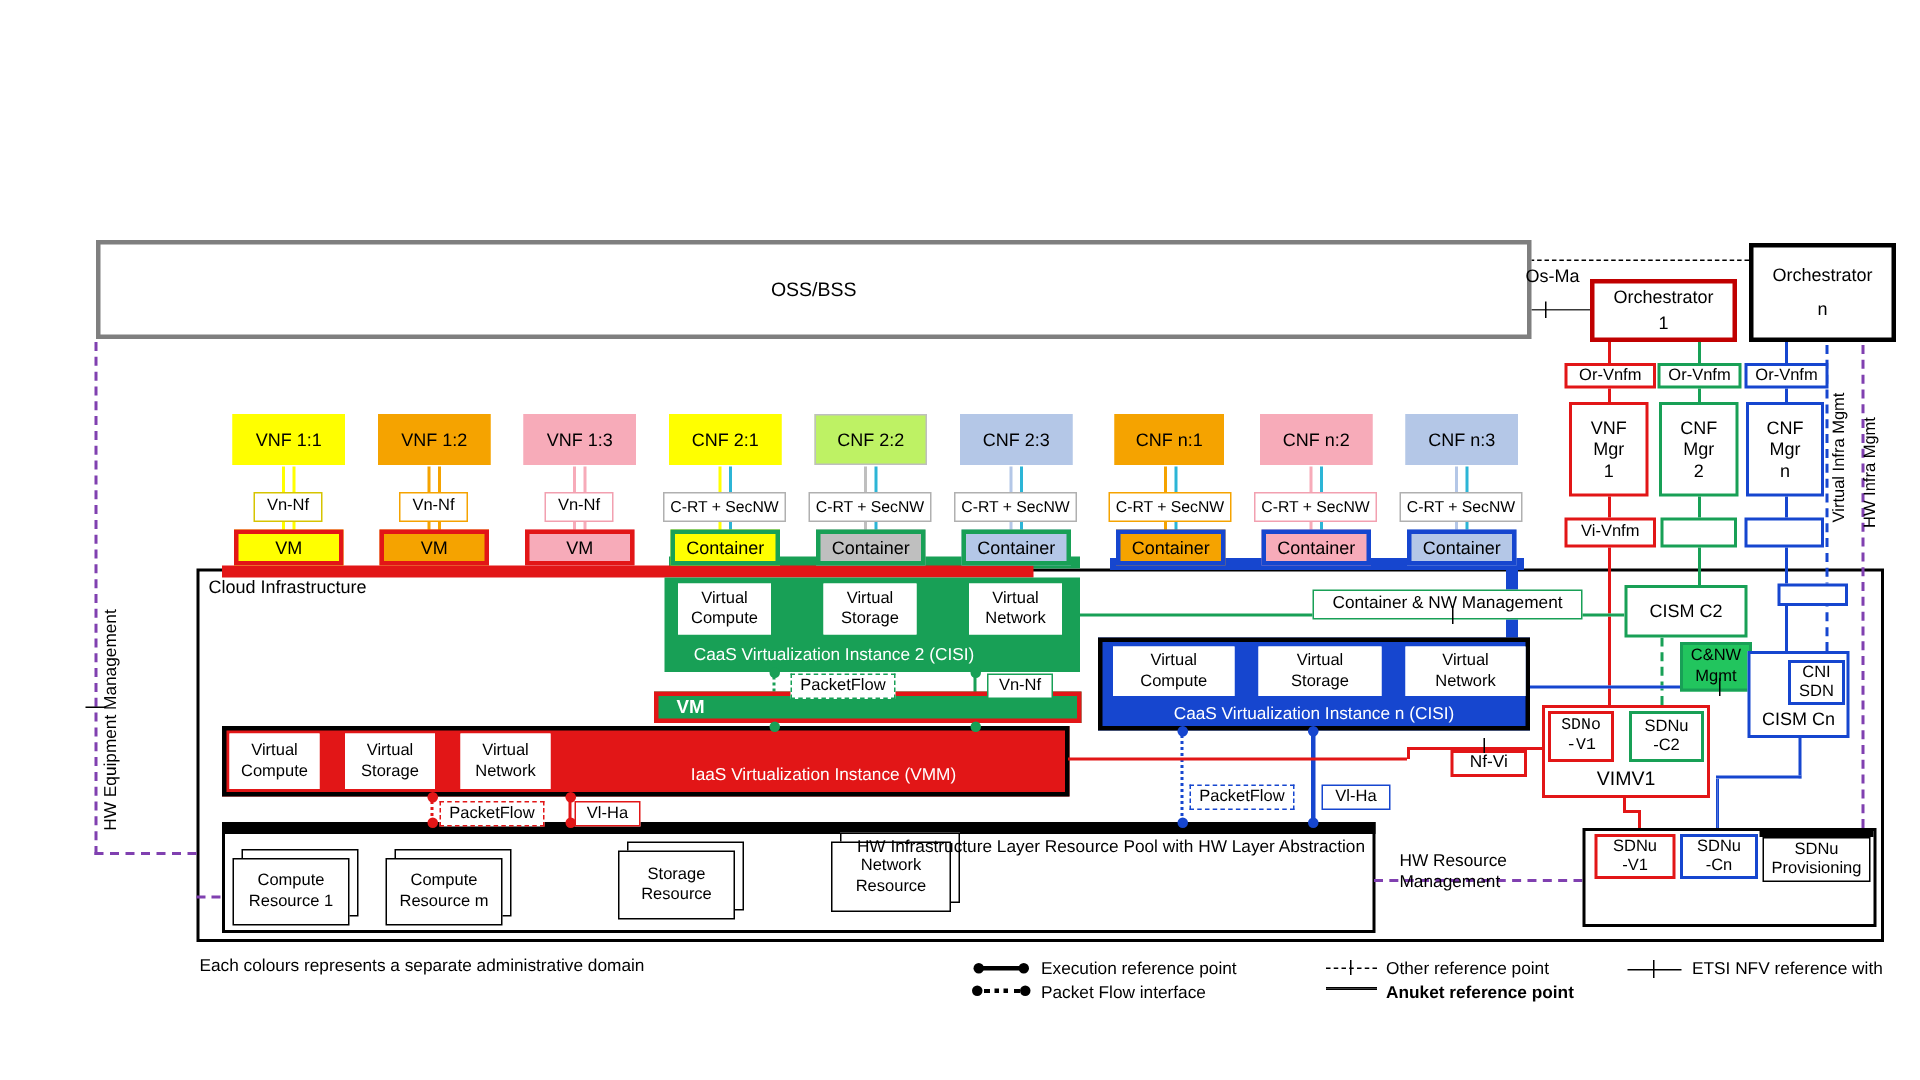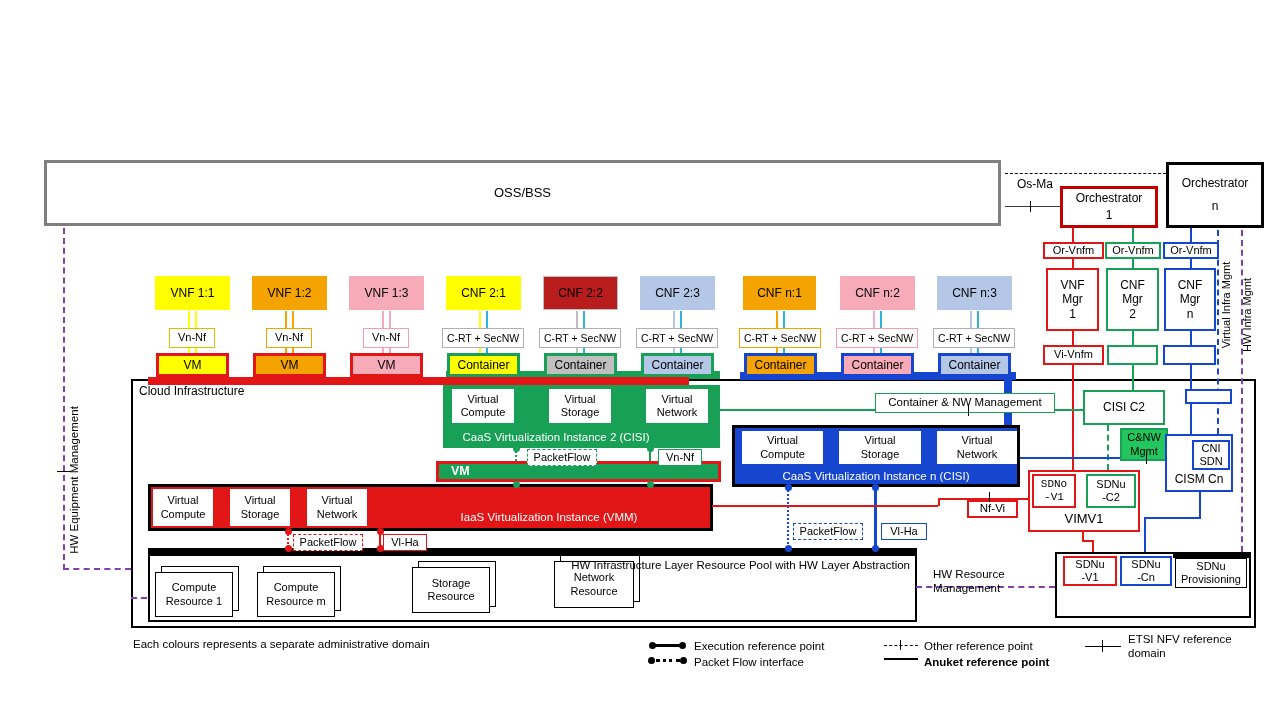--- a/index.html
+++ b/index.html
@@ -4,21 +4,21 @@
 <style>
   html,body{margin:0;padding:0;background:#fff;}
   #stage{position:relative;width:1280px;height:720px;background:#fff;overflow:hidden;
          font-family:"Liberation Sans","DejaVu Sans",sans-serif;color:#000;}
   .abs{position:absolute;box-sizing:border-box;}
 </style>
 </head>
 <body>
 
 <div id="stage">
-    <div class="abs" style="left: 44px; top: 160px; width: 957px; height: 66px; border: 3px solid rgb(127, 127, 127); background: rgb(255, 255, 255); font-size: 13px; display: flex; align-items: center; justify-content: center; text-align: center; white-space: pre-line; line-height: 1.2; z-index: 4;">OSS/BSS</div>
+    <div class="abs" style="left: 64px; top: 160px; width: 957px; height: 66px; border: 3px solid rgb(127, 127, 127); background: rgb(255, 255, 255); font-size: 13px; display: flex; align-items: center; justify-content: center; text-align: center; white-space: pre-line; line-height: 1.2; z-index: 4;">OSS/BSS</div>
     <div class="abs" style="left: 1005px; top: 173px; width: 161px; height: 0px; border-top: 1.5px dashed rgb(0, 0, 0); z-index: 3;"></div>
     <div class="abs" style="left: 1005px; top: 206px; width: 55px; height: 0px; border-top: 1.5px solid rgb(58, 58, 58); z-index: 3;"></div>
     <div class="abs" style="left: 1030px; top: 201px; width: 0px; height: 11px; border-left: 1.5px solid rgb(0, 0, 0); z-index: 6;"></div>
     <div class="abs" style="left: 1012px; top: 176px; width: 46px; height: 16px; font-size: 12px; display: flex; align-items: center; justify-content: center; white-space: pre-line; line-height: 1.25; z-index: 5;">Os-Ma</div>
     <div class="abs" style="left: 1060px; top: 186px; width: 98px; height: 42px; border: 3.5px solid rgb(192, 0, 0); background: rgb(255, 255, 255); font-size: 12px; display: flex; align-items: center; justify-content: center; text-align: center; white-space: pre-line; line-height: 1.45; z-index: 4;">Orchestrator
 1</div>
     <div class="abs" style="left: 1166px; top: 162px; width: 98px; height: 66px; border: 3.5px solid rgb(0, 0, 0); background: rgb(255, 255, 255); font-size: 12px; display: flex; align-items: center; justify-content: center; text-align: center; white-space: pre-line; line-height: 1.9; z-index: 4;">Orchestrator
 n</div>
     <div class="abs" style="left: 131px; top: 379px; width: 1125px; height: 249px; border: 2px solid rgb(0, 0, 0); background: rgb(255, 255, 255); z-index: 1;"></div>
     <div class="abs" style="left: 139px; top: 384px; width: 160px; height: 15px; font-size: 12px; display: flex; align-items: center; justify-content: flex-start; white-space: pre-line; line-height: 1.25; z-index: 5;">Cloud Infrastructure</div>
@@ -39,21 +39,21 @@
     <div class="abs" style="left: 349px; top: 276px; width: 75px; height: 34px; border: 1px solid rgb(247, 171, 185); background: rgb(247, 171, 185); font-size: 12px; display: flex; align-items: center; justify-content: center; text-align: center; white-space: pre-line; line-height: 1.2; z-index: 4;">VNF 1:3</div>
     <div class="abs" style="left: 382px; top: 311px; width: 0px; height: 44px; border-left: 2px solid rgb(247, 171, 185); z-index: 2;"></div>
     <div class="abs" style="left: 389px; top: 311px; width: 0px; height: 44px; border-left: 2px solid rgb(247, 171, 185); z-index: 2;"></div>
     <div class="abs" style="left: 363px; top: 328px; width: 46px; height: 20px; border: 1.5px solid rgb(242, 160, 176); background: rgb(255, 255, 255); font-size: 11px; display: flex; align-items: center; justify-content: center; text-align: center; white-space: pre-line; line-height: 1.2; z-index: 4;">Vn-Nf</div>
     <div class="abs" style="left: 350px; top: 353px; width: 73px; height: 24px; border: 3px solid rgb(226, 22, 23); background: rgb(247, 171, 185); font-size: 12px; display: flex; align-items: center; justify-content: center; text-align: center; white-space: pre-line; line-height: 1.2; z-index: 4;">VM</div>
     <div class="abs" style="left: 446px; top: 276px; width: 75px; height: 34px; border: 1px solid rgb(255, 255, 0); background: rgb(255, 255, 0); font-size: 12px; display: flex; align-items: center; justify-content: center; text-align: center; white-space: pre-line; line-height: 1.2; z-index: 4;">CNF 2:1</div>
     <div class="abs" style="left: 479px; top: 311px; width: 0px; height: 44px; border-left: 2px solid rgb(255, 255, 0); z-index: 2;"></div>
     <div class="abs" style="left: 486px; top: 311px; width: 0px; height: 44px; border-left: 2px solid rgb(44, 181, 214); z-index: 2;"></div>
     <div class="abs" style="left: 442px; top: 328px; width: 82px; height: 20px; border: 1.5px solid rgb(176, 176, 176); background: rgb(255, 255, 255); font-size: 10.5px; display: flex; align-items: center; justify-content: center; text-align: center; white-space: pre-line; line-height: 1.2; z-index: 4;">C-RT + SecNW</div>
     <div class="abs" style="left: 447px; top: 353px; width: 73px; height: 24px; border: 3px solid rgb(24, 160, 86); background: rgb(255, 255, 0); font-size: 12px; display: flex; align-items: center; justify-content: center; text-align: center; white-space: pre-line; line-height: 1.2; z-index: 4;">Container</div>
-    <div class="abs" style="left: 543px; top: 276px; width: 75px; height: 34px; border: 1px solid rgb(191, 191, 191); background: #b91c1c; font-size: 12px; display: flex; align-items: center; justify-content: center; text-align: center; white-space: pre-line; line-height: 1.2; z-index: 4;">CNF 2:2</div>
+    <div class="abs" style="left: 543px; top: 276px; width: 75px; height: 34px; border: 1px solid rgb(191, 191, 191); background: #bef264; font-size: 12px; display: flex; align-items: center; justify-content: center; text-align: center; white-space: pre-line; line-height: 1.2; z-index: 4;">CNF 2:2</div>
     <div class="abs" style="left: 576px; top: 311px; width: 0px; height: 44px; border-left: 2px solid rgb(191, 191, 191); z-index: 2;"></div>
     <div class="abs" style="left: 583px; top: 311px; width: 0px; height: 44px; border-left: 2px solid rgb(44, 181, 214); z-index: 2;"></div>
     <div class="abs" style="left: 539px; top: 328px; width: 82px; height: 20px; border: 1.5px solid rgb(176, 176, 176); background: rgb(255, 255, 255); font-size: 10.5px; display: flex; align-items: center; justify-content: center; text-align: center; white-space: pre-line; line-height: 1.2; z-index: 4;">C-RT + SecNW</div>
     <div class="abs" style="left: 544px; top: 353px; width: 73px; height: 24px; border: 3px solid rgb(24, 160, 86); background: rgb(191, 191, 191); font-size: 12px; display: flex; align-items: center; justify-content: center; text-align: center; white-space: pre-line; line-height: 1.2; z-index: 4;">Container</div>
     <div class="abs" style="left: 640px; top: 276px; width: 75px; height: 34px; border: 1px solid rgb(180, 199, 231); background: rgb(180, 199, 231); font-size: 12px; display: flex; align-items: center; justify-content: center; text-align: center; white-space: pre-line; line-height: 1.2; z-index: 4;">CNF 2:3</div>
     <div class="abs" style="left: 673px; top: 311px; width: 0px; height: 44px; border-left: 2px solid rgb(180, 199, 231); z-index: 2;"></div>
     <div class="abs" style="left: 680px; top: 311px; width: 0px; height: 44px; border-left: 2px solid rgb(44, 181, 214); z-index: 2;"></div>
     <div class="abs" style="left: 636px; top: 328px; width: 82px; height: 20px; border: 1.5px solid rgb(176, 176, 176); background: rgb(255, 255, 255); font-size: 10.5px; display: flex; align-items: center; justify-content: center; text-align: center; white-space: pre-line; line-height: 1.2; z-index: 4;">C-RT + SecNW</div>
     <div class="abs" style="left: 641px; top: 353px; width: 73px; height: 24px; border: 3px solid rgb(24, 160, 86); background: rgb(180, 199, 231); font-size: 12px; display: flex; align-items: center; justify-content: center; text-align: center; white-space: pre-line; line-height: 1.2; z-index: 4;">Container</div>
     <div class="abs" style="left: 743px; top: 276px; width: 73px; height: 34px; border: 1px solid rgb(245, 163, 0); background: rgb(245, 163, 0); font-size: 12px; display: flex; align-items: center; justify-content: center; text-align: center; white-space: pre-line; line-height: 1.2; z-index: 4;">CNF n:1</div>
@@ -147,21 +147,21 @@
     <div class="abs" style="left: 1106px; top: 268px; width: 53px; height: 63px; border: 2px solid rgb(24, 160, 86); background: rgb(255, 255, 255); font-size: 12px; display: flex; align-items: center; justify-content: center; text-align: center; white-space: pre-line; line-height: 1.2; z-index: 4;">CNF
 Mgr
 2</div>
     <div class="abs" style="left: 1164px; top: 268px; width: 52px; height: 63px; border: 2px solid rgb(22, 70, 207); background: rgb(255, 255, 255); font-size: 12px; display: flex; align-items: center; justify-content: center; text-align: center; white-space: pre-line; line-height: 1.2; z-index: 4;">CNF
 Mgr
 n</div>
     <div class="abs" style="left: 1043px; top: 345px; width: 61px; height: 20px; border: 2px solid rgb(226, 22, 23); background: rgb(255, 255, 255); font-size: 11px; display: flex; align-items: center; justify-content: center; text-align: center; white-space: pre-line; line-height: 1.2; z-index: 4;">Vi-Vnfm</div>
     <div class="abs" style="left: 1107px; top: 345px; width: 51px; height: 20px; border: 2px solid rgb(24, 160, 86); background: rgb(255, 255, 255); font-size: 11px; display: flex; align-items: center; justify-content: center; text-align: center; white-space: pre-line; line-height: 1.2; z-index: 4;"></div>
     <div class="abs" style="left: 1163px; top: 345px; width: 53px; height: 20px; border: 2px solid rgb(22, 70, 207); background: rgb(255, 255, 255); font-size: 11px; display: flex; align-items: center; justify-content: center; text-align: center; white-space: pre-line; line-height: 1.2; z-index: 4;"></div>
     <div class="abs" style="left: 1185px; top: 389px; width: 47px; height: 15px; border: 2px solid rgb(22, 70, 207); background: rgb(255, 255, 255); font-size: 10px; display: flex; align-items: center; justify-content: center; text-align: center; white-space: pre-line; line-height: 1.2; z-index: 4;"></div>
-    <div class="abs" style="left: 1083px; top: 390px; width: 82px; height: 35px; border: 2px solid rgb(24, 160, 86); background: rgb(255, 255, 255); font-size: 12px; display: flex; align-items: center; justify-content: center; text-align: center; white-space: pre-line; line-height: 1.2; z-index: 4;">CISI C2</div>
+    <div class="abs" style="left: 1083px; top: 390px; width: 82px; height: 35px; border: 2px solid rgb(24, 160, 86); background: rgb(255, 255, 255); font-size: 12px; display: flex; align-items: center; justify-content: center; text-align: center; white-space: pre-line; line-height: 1.2; z-index: 4;">CISM C2</div>
     <div class="abs" style="left: 1107px; top: 425px; width: 0px; height: 45px; border-left: 2px dashed rgb(24, 160, 86); z-index: 3;"></div>
     <div class="abs" style="left: 1120px; top: 428px; width: 48px; height: 33px; border: 2px solid rgb(24, 160, 86); background: #22c55e; font-size: 11px; display: flex; align-items: center; justify-content: center; text-align: center; white-space: pre-line; line-height: 1.2; z-index: 4;">C&amp;NW
 Mgmt</div>
     <div class="abs" style="left: 1165px; top: 434px; width: 68px; height: 58px; border: 2.5px solid rgb(22, 70, 207); background: rgb(255, 255, 255); z-index: 4;"></div>
     <div class="abs" style="left: 1192px; top: 440px; width: 38px; height: 30px; border: 2px solid rgb(22, 70, 207); background: rgb(255, 255, 255); font-size: 11px; display: flex; align-items: center; justify-content: center; text-align: center; white-space: pre-line; line-height: 1.2; z-index: 5;">CNI
 SDN</div>
     <div class="abs" style="left: 1167px; top: 470px; width: 64px; height: 18px; font-size: 12px; display: flex; align-items: center; justify-content: center; white-space: pre-line; line-height: 1.25; z-index: 5;">CISM Cn</div>
     <div class="abs" style="left: 720px; top: 409px; width: 363px; height: 2px; border-top: 1.5px solid rgb(24, 160, 86); border-bottom: 1.5px solid rgb(24, 160, 86); background: rgb(255, 255, 255); z-index: 3;"></div>
     <div class="abs" style="left: 968px; top: 404px; width: 0px; height: 12px; border-left: 1.5px solid rgb(0, 0, 0); z-index: 6;"></div>
     <div class="abs" style="left: 875px; top: 393px; width: 180px; height: 20px; border: 1.5px solid rgb(24, 160, 86); background: rgb(255, 255, 255); font-size: 11.5px; display: flex; align-items: center; justify-content: center; text-align: center; white-space: pre-line; line-height: 1.2; z-index: 4;">Container &amp; NW Management</div>
@@ -213,14 +213,14 @@
     <div class="abs" style="left: 647.5px; top: 656.5px; width: 7px; height: 7px; background: rgb(0, 0, 0); border-radius: 50%; z-index: 6;"></div>
     <div class="abs" style="left: 679.5px; top: 656.5px; width: 7px; height: 7px; background: rgb(0, 0, 0); border-radius: 50%; z-index: 6;"></div>
     <div class="abs" style="left: 694px; top: 654px; width: 160px; height: 16px; font-size: 11.5px; display: flex; align-items: center; justify-content: flex-start; white-space: pre-line; line-height: 1.25; z-index: 5;">Packet Flow interface</div>
     <div class="abs" style="left: 884px; top: 645px; width: 34px; height: 0px; border-top: 1.5px dashed rgb(0, 0, 0); z-index: 5;"></div>
     <div class="abs" style="left: 900px; top: 640px; width: 0px; height: 10px; border-left: 1.5px solid rgb(0, 0, 0); z-index: 6;"></div>
     <div class="abs" style="left: 924px; top: 638px; width: 140px; height: 16px; font-size: 11.5px; display: flex; align-items: center; justify-content: flex-start; white-space: pre-line; line-height: 1.25; z-index: 5;">Other reference point</div>
     <div class="abs" style="left: 884px; top: 658px; width: 34px; height: 2px; border-top: 1.5px solid rgb(0, 0, 0); border-bottom: 1.5px solid rgb(0, 0, 0); background: rgb(255, 255, 255); z-index: 5;"></div>
     <div class="abs" style="left: 924px; top: 654px; width: 150px; height: 16px; font-size: 11.5px; display: flex; align-items: center; justify-content: flex-start; white-space: pre-line; line-height: 1.25; z-index: 5; font-weight: bold;">Anuket reference point</div>
     <div class="abs" style="left: 1085px; top: 646px; width: 36px; height: 0px; border-top: 1.5px solid rgb(0, 0, 0); z-index: 5;"></div>
     <div class="abs" style="left: 1102px; top: 640px; width: 0px; height: 12px; border-left: 1.5px solid rgb(0, 0, 0); z-index: 6;"></div>
-    <div class="abs" style="left: 1128px; top: 638px; width: 140px; height: 16px; font-size: 11.5px; display: flex; align-items: center; justify-content: flex-start; white-space: pre-line; line-height: 1.25; z-index: 5;">ETSI NFV reference domain</div>
+    <div class="abs" style="left: 1128px; top: 638px; width: 140px; height: 16px; font-size: 11.5px; display: flex; align-items: center; justify-content: flex-start; white-space: pre-line; line-height: 1.25; z-index: 5;">ETSI NFV reference with</div>
   </div>
 
 </body></html>

